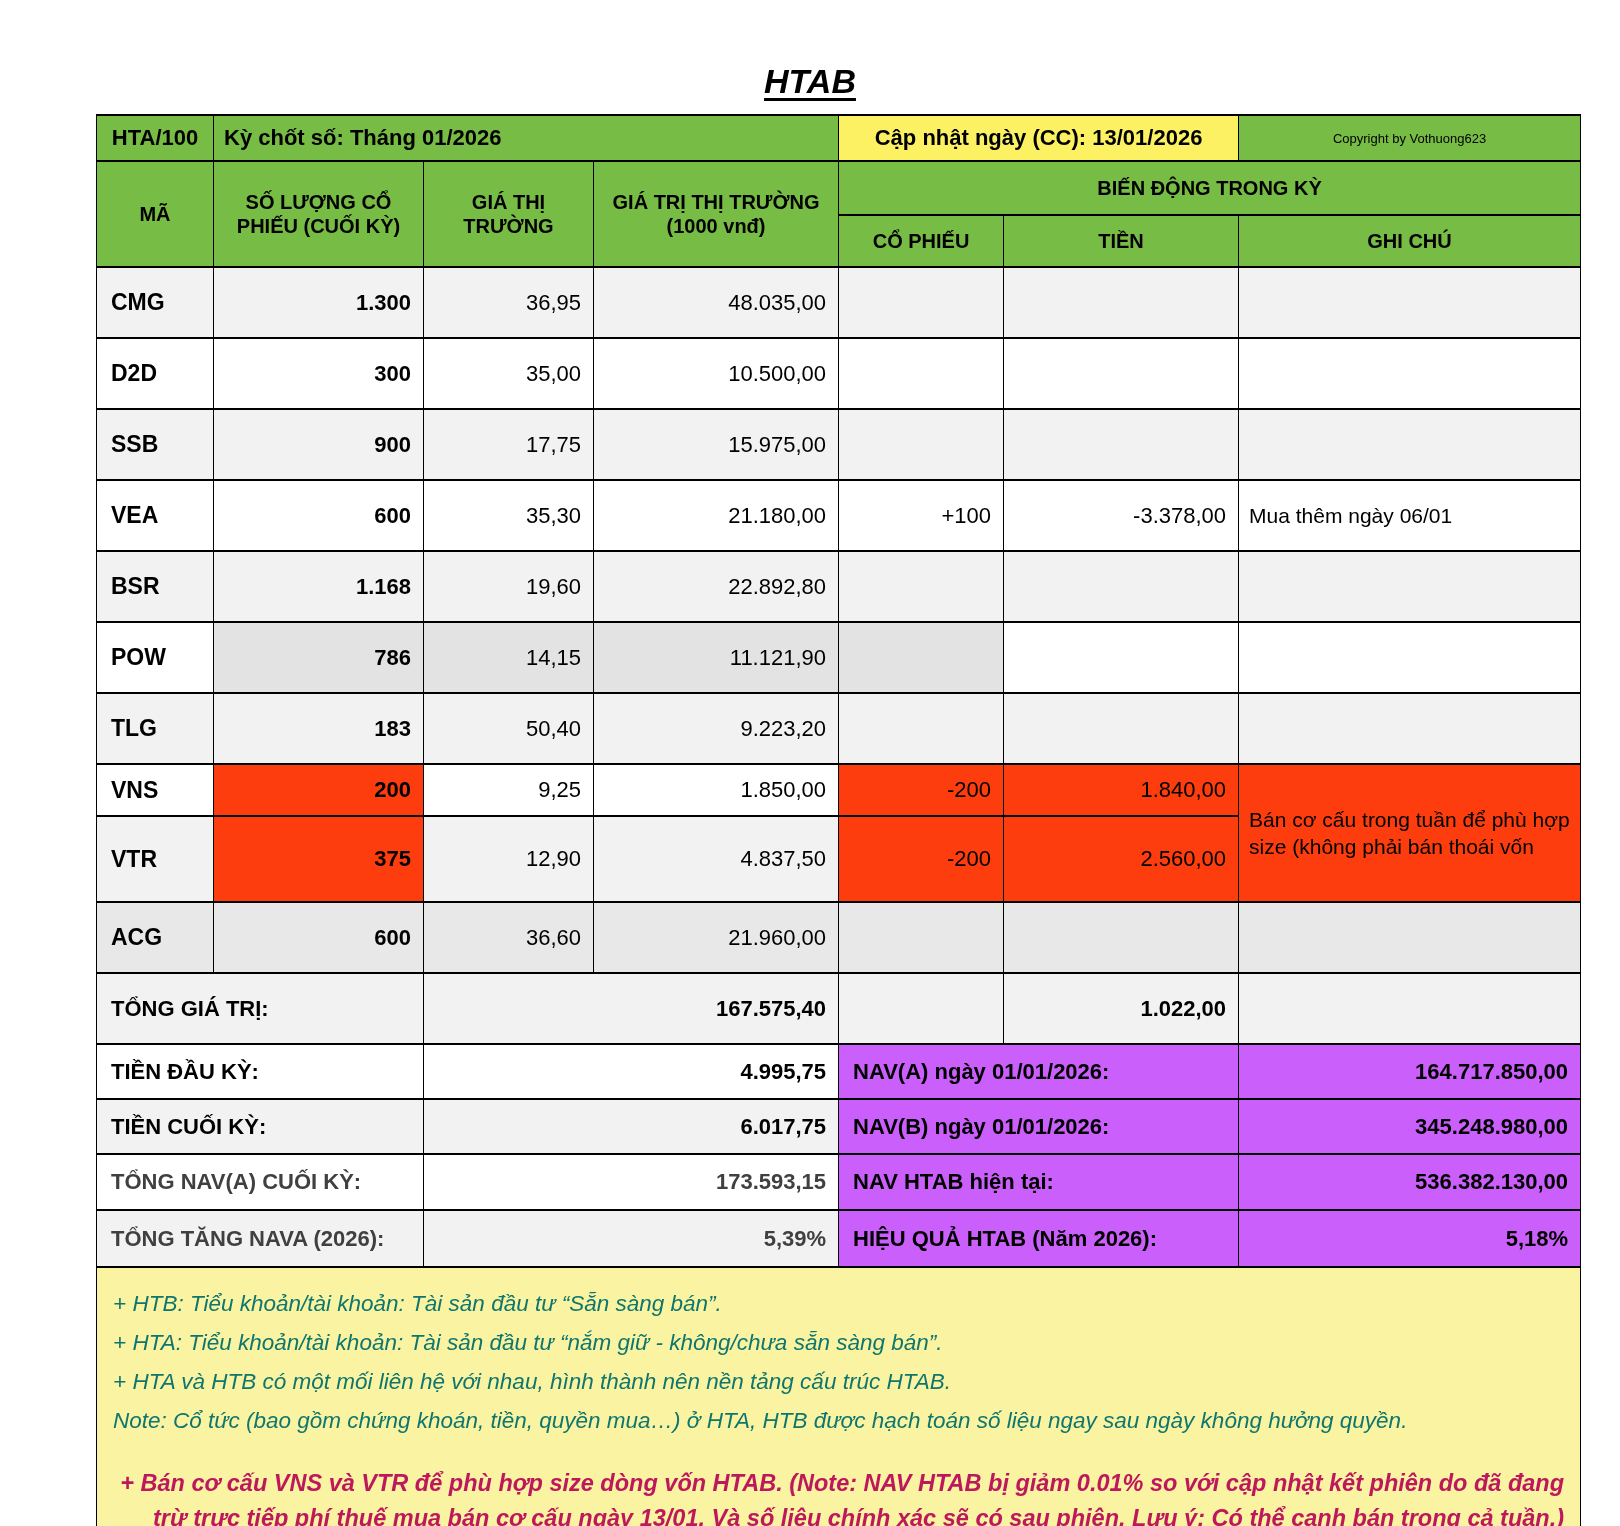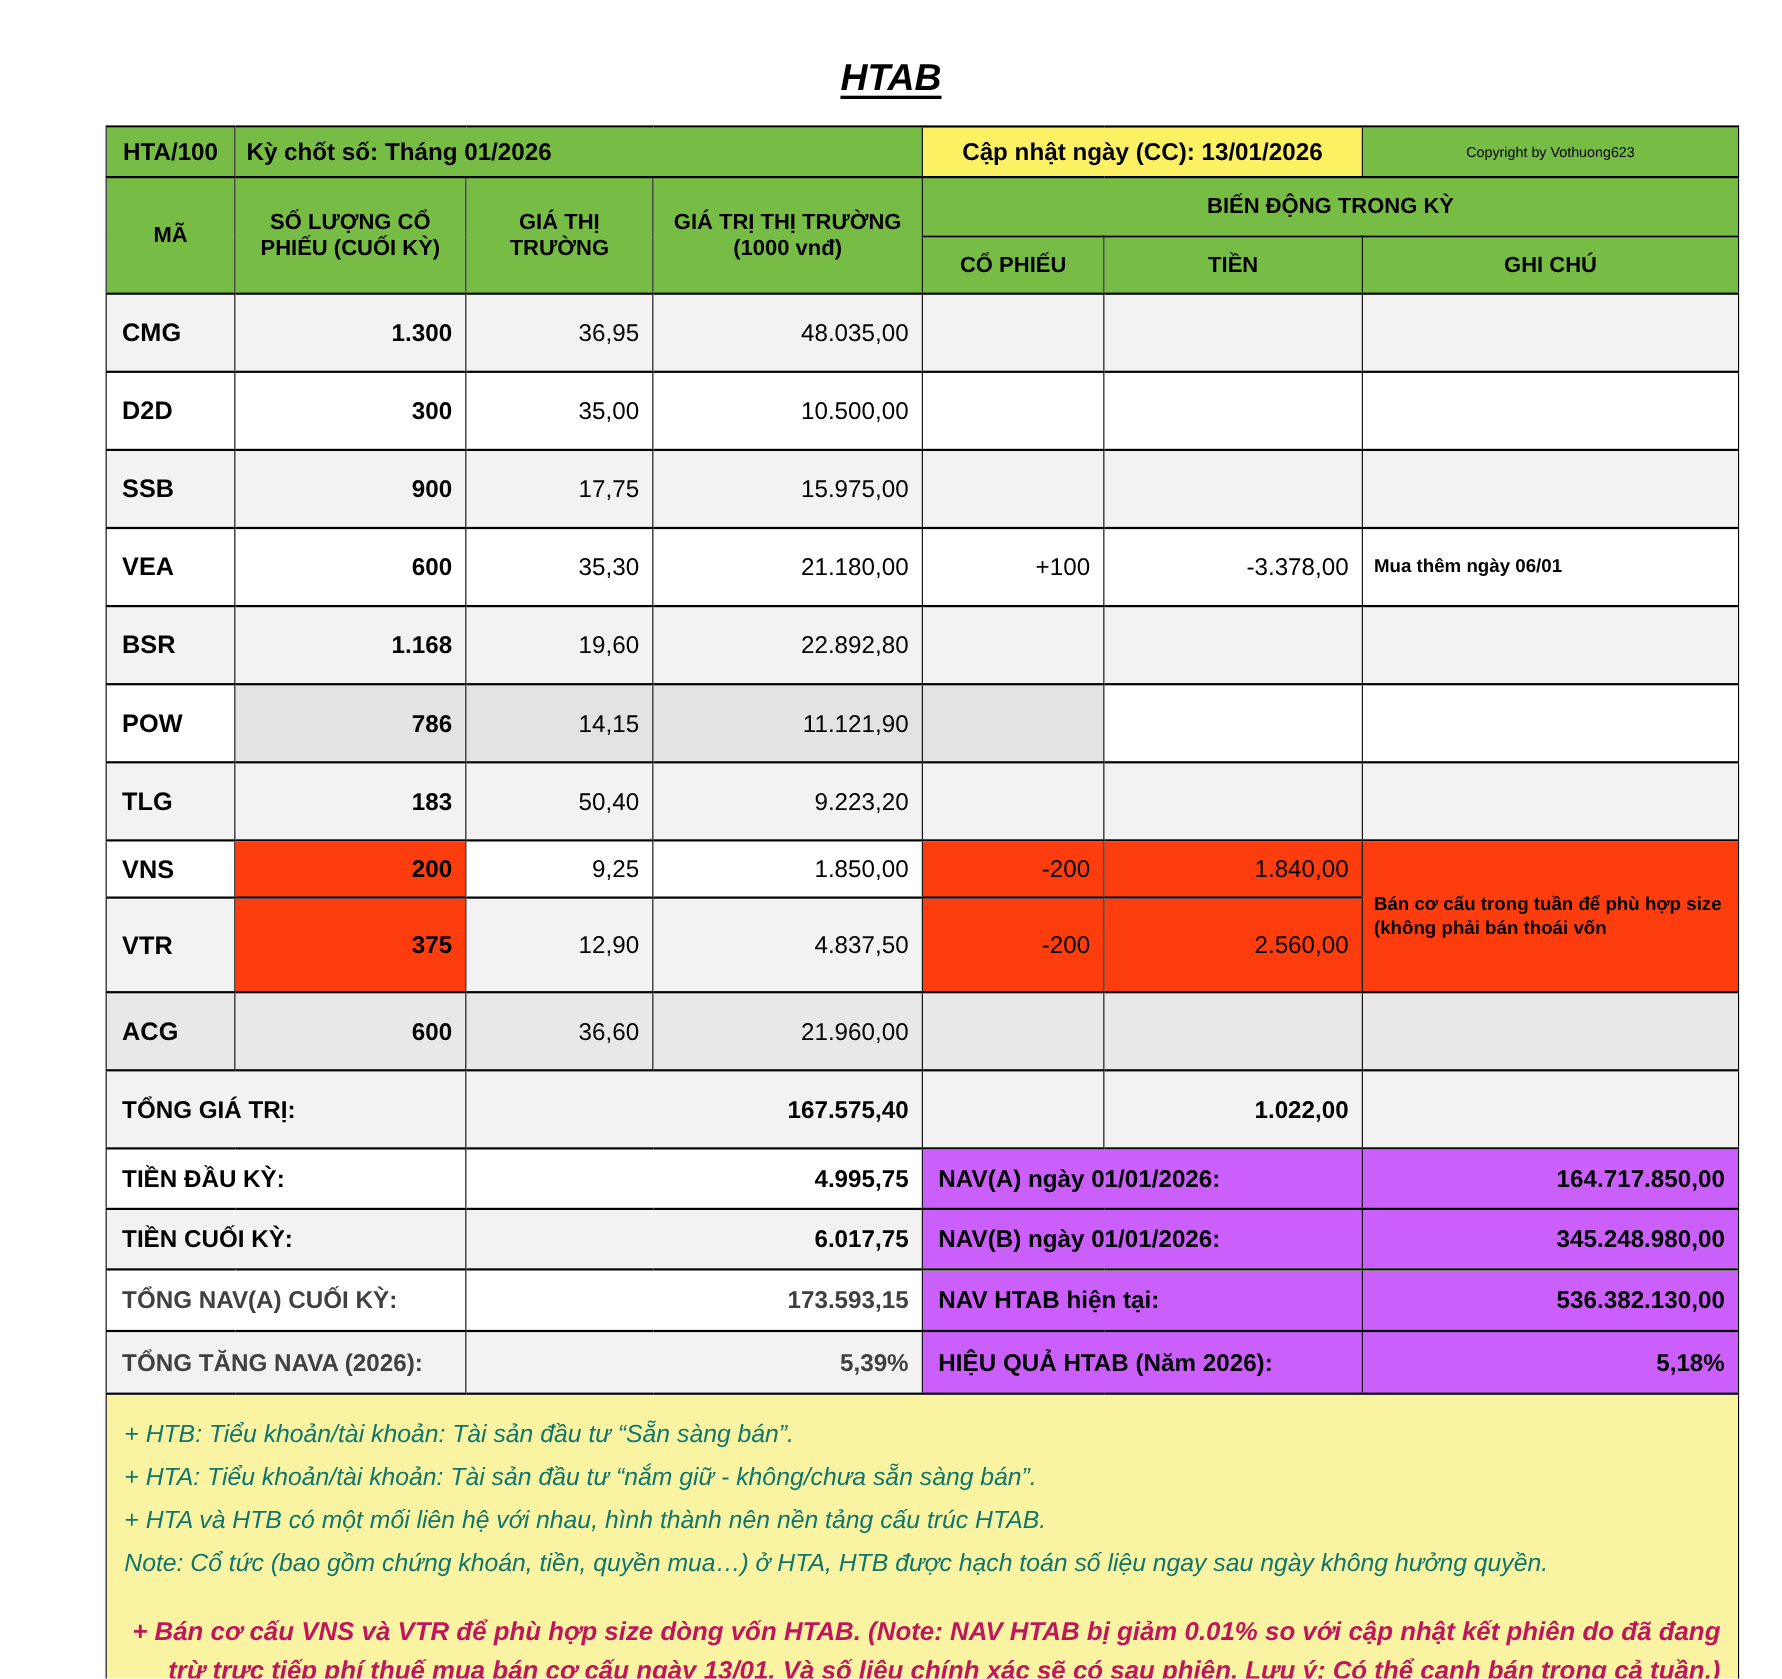--- a/index.html
+++ b/index.html
@@ -7,21 +7,21 @@
   .page {
     position: relative;
     width: 1620px;
     height: 1526px;
     background: #ffffff;
     font-family: "Liberation Sans", "DejaVu Sans", sans-serif;
     color: #000;
   }
   .title {
     position: absolute;
-    top: 52px; left: 0; width: 100%;
+    top: 62px; left: 0; width: 100%;
     text-align: center;
     font-size: 34px;
     font-weight: bold;
     font-style: italic;
     text-decoration: underline;
     text-underline-offset: 5px;
     text-decoration-thickness: 3px;
   }
   table.sheet {
     position: absolute;
@@ -65,21 +65,21 @@
   .b      { font-weight:bold; }
   .center { text-align:center; }
   .left   { text-align:left; }
   .num    { text-align:right; padding-right:12px; font-variant-numeric: tabular-nums; }
   .ma     { font-weight:bold; padding-left:14px; font-size:23px; }
   .head   { font-weight:bold; text-align:center; font-size:20px; line-height:1.2; padding:4px 6px; }
   .topbar { font-weight:bold; font-size:22px; }
   .copy   { font-size:13px; font-weight:normal; text-align:center; }
   .label  { font-weight:bold; padding-left:14px; font-size:22px; }
   .blue   { color:#404040; }
-  .notecell { font-size:17px; text-align:left; line-height:1.3; padding:6px 10px; vertical-align:middle;font-weight:bold; }
+  .notecell { font-size:21px; text-align:left; line-height:1.3; padding:6px 10px; vertical-align:middle; }
   .footwrap { vertical-align:top; padding:22px 16px; }
   .foot-line {
     font-style: italic;
     font-size: 22.5px;
     color:#0f766e;
     margin: 0 0 11px 0;
     line-height: 1.25;
   }
   .foot-highlight {
     font-style: italic;

